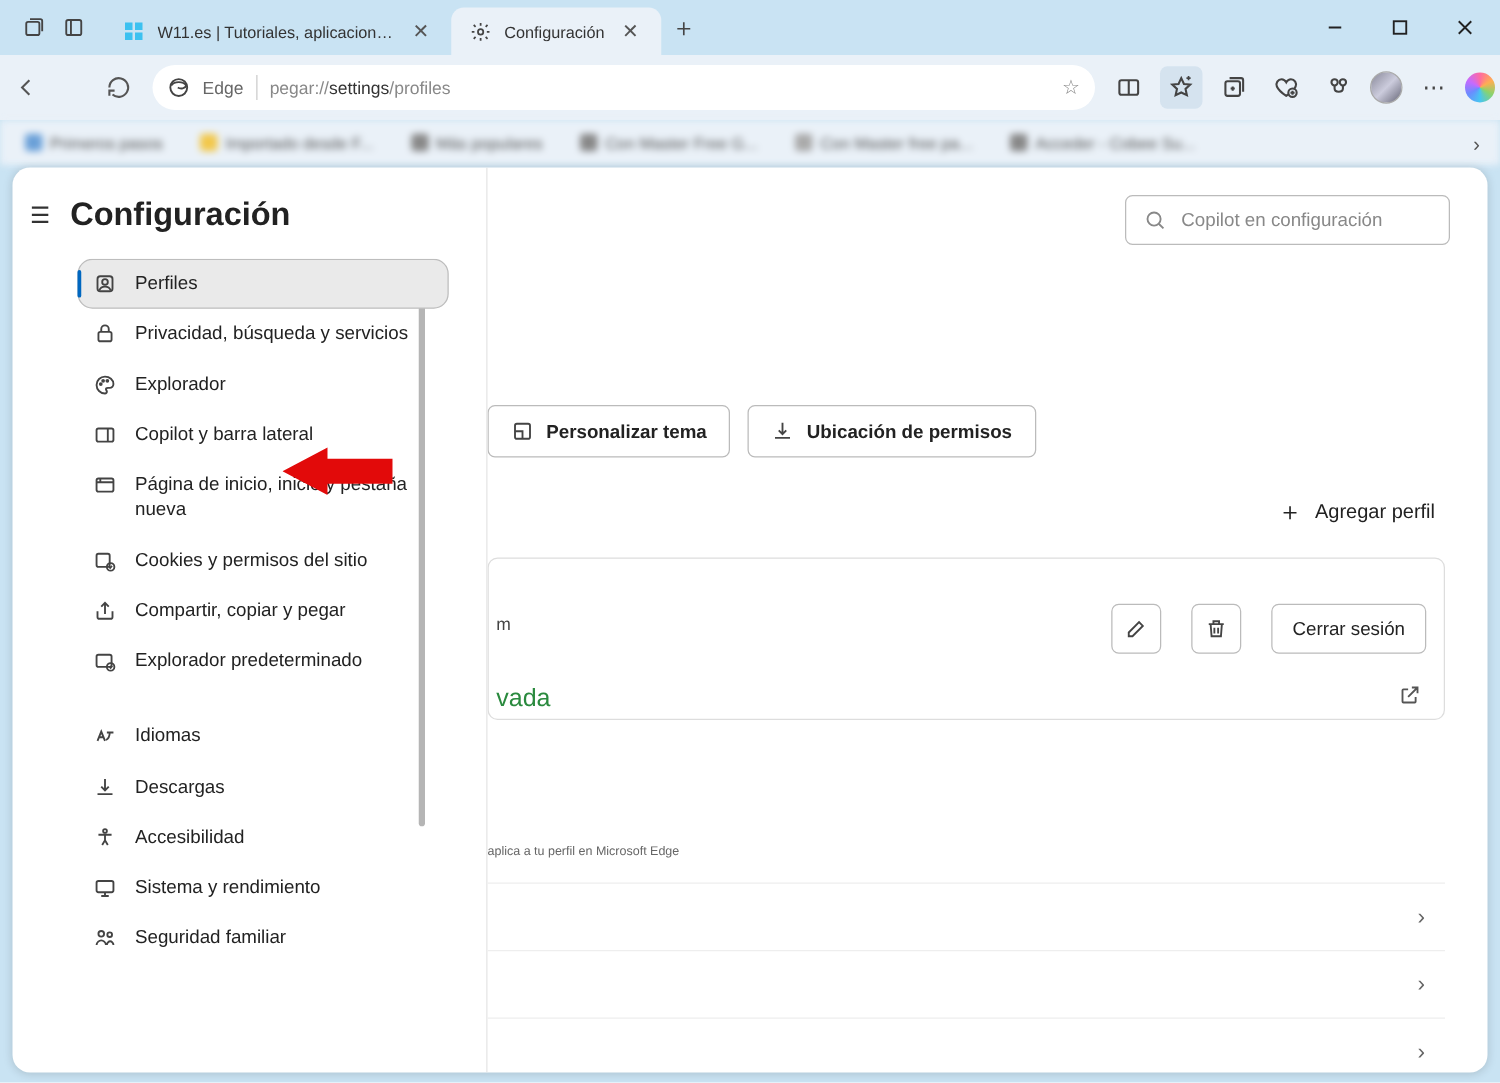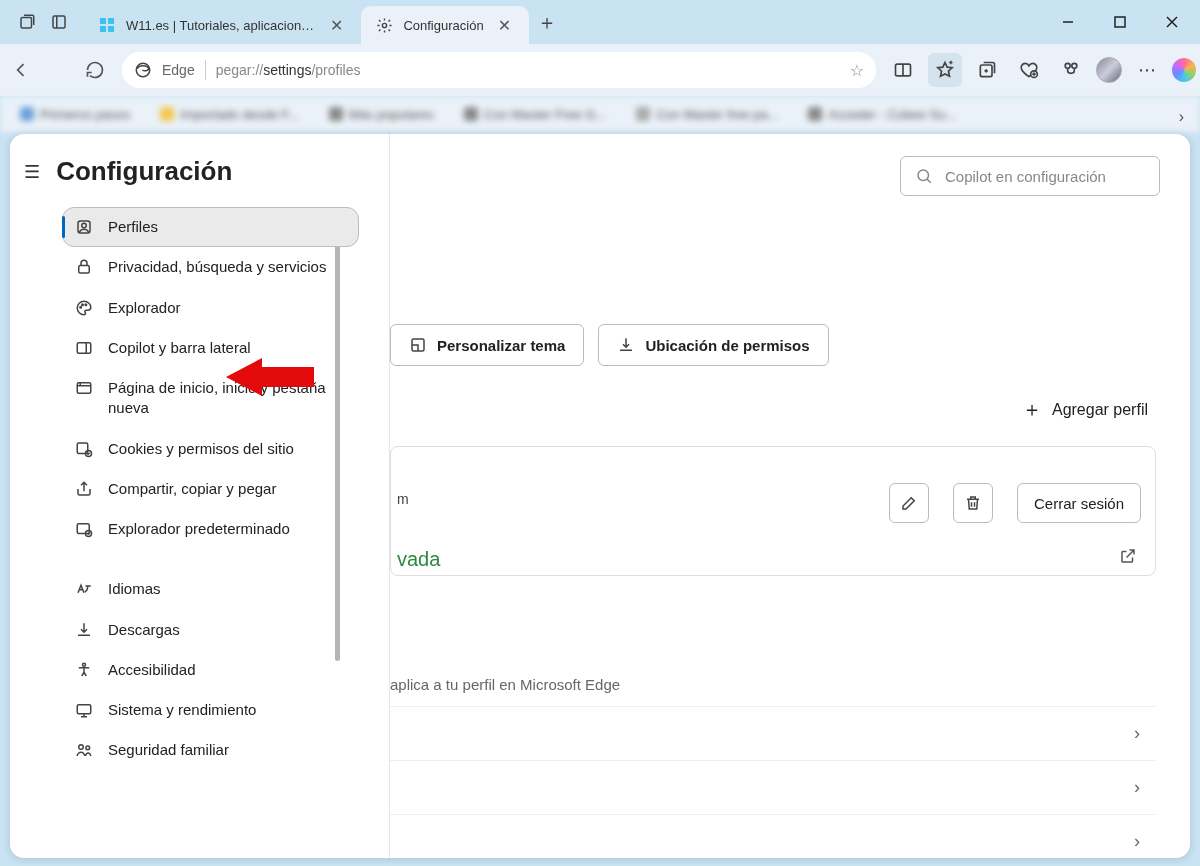--- a/index.html
+++ b/index.html
@@ -71,21 +71,21 @@
 
 .card { position: absolute; left: 0; right: 34px; border: 1px solid #ddd; border-radius: 8px; background: #fff; }
 .card1 { top: 312px; height: 130px; }
 .card1 .cm { position: absolute; left: 6px; top: 44px; color: #444; font-size: 14px; }
 .card1 .vada { position: absolute; left: 6px; top: 66px; color: #2a8a3e; font-size: 20px; margin-top: 35px; }
 .card1 .controls { position: absolute; right: 14px; top: 36px; display: flex; gap: 24px; }
 .icon-sq { width: 40px; height: 40px; border: 1px solid #bbb; border-radius: 6px; display: flex; align-items: center; justify-content: center; font-size: 18px; color: #444; cursor: pointer; }
 .signout { height: 40px; border: 1px solid #bbb; border-radius: 6px; padding: 0 16px; display: flex; align-items: center; font-size: 15px; color: #222; cursor: pointer; }
 .card1 .ext { position: absolute; right: 18px; bottom: 10px; color: #555; font-size: 18px; cursor: pointer; }
 
-.subtext { position: absolute; left: 0; top: 542px; color: #666; font-size: 15px; }
+.subtext { position: absolute; left: 0; top: 542px; color: #666; font-size: 10px; }
 
 .list-rows { position: absolute; left: 0; right: 34px; top: 572px; }
 .list-row { height: 54px; border-top: 1px solid #eee; display: flex; align-items: center; justify-content: flex-end; padding: 0 16px; cursor: pointer; }
 .list-row .chev { color: #666; font-size: 18px; }
 
 svg { display: block; }
 </style>
 </head>
 <body>
 

